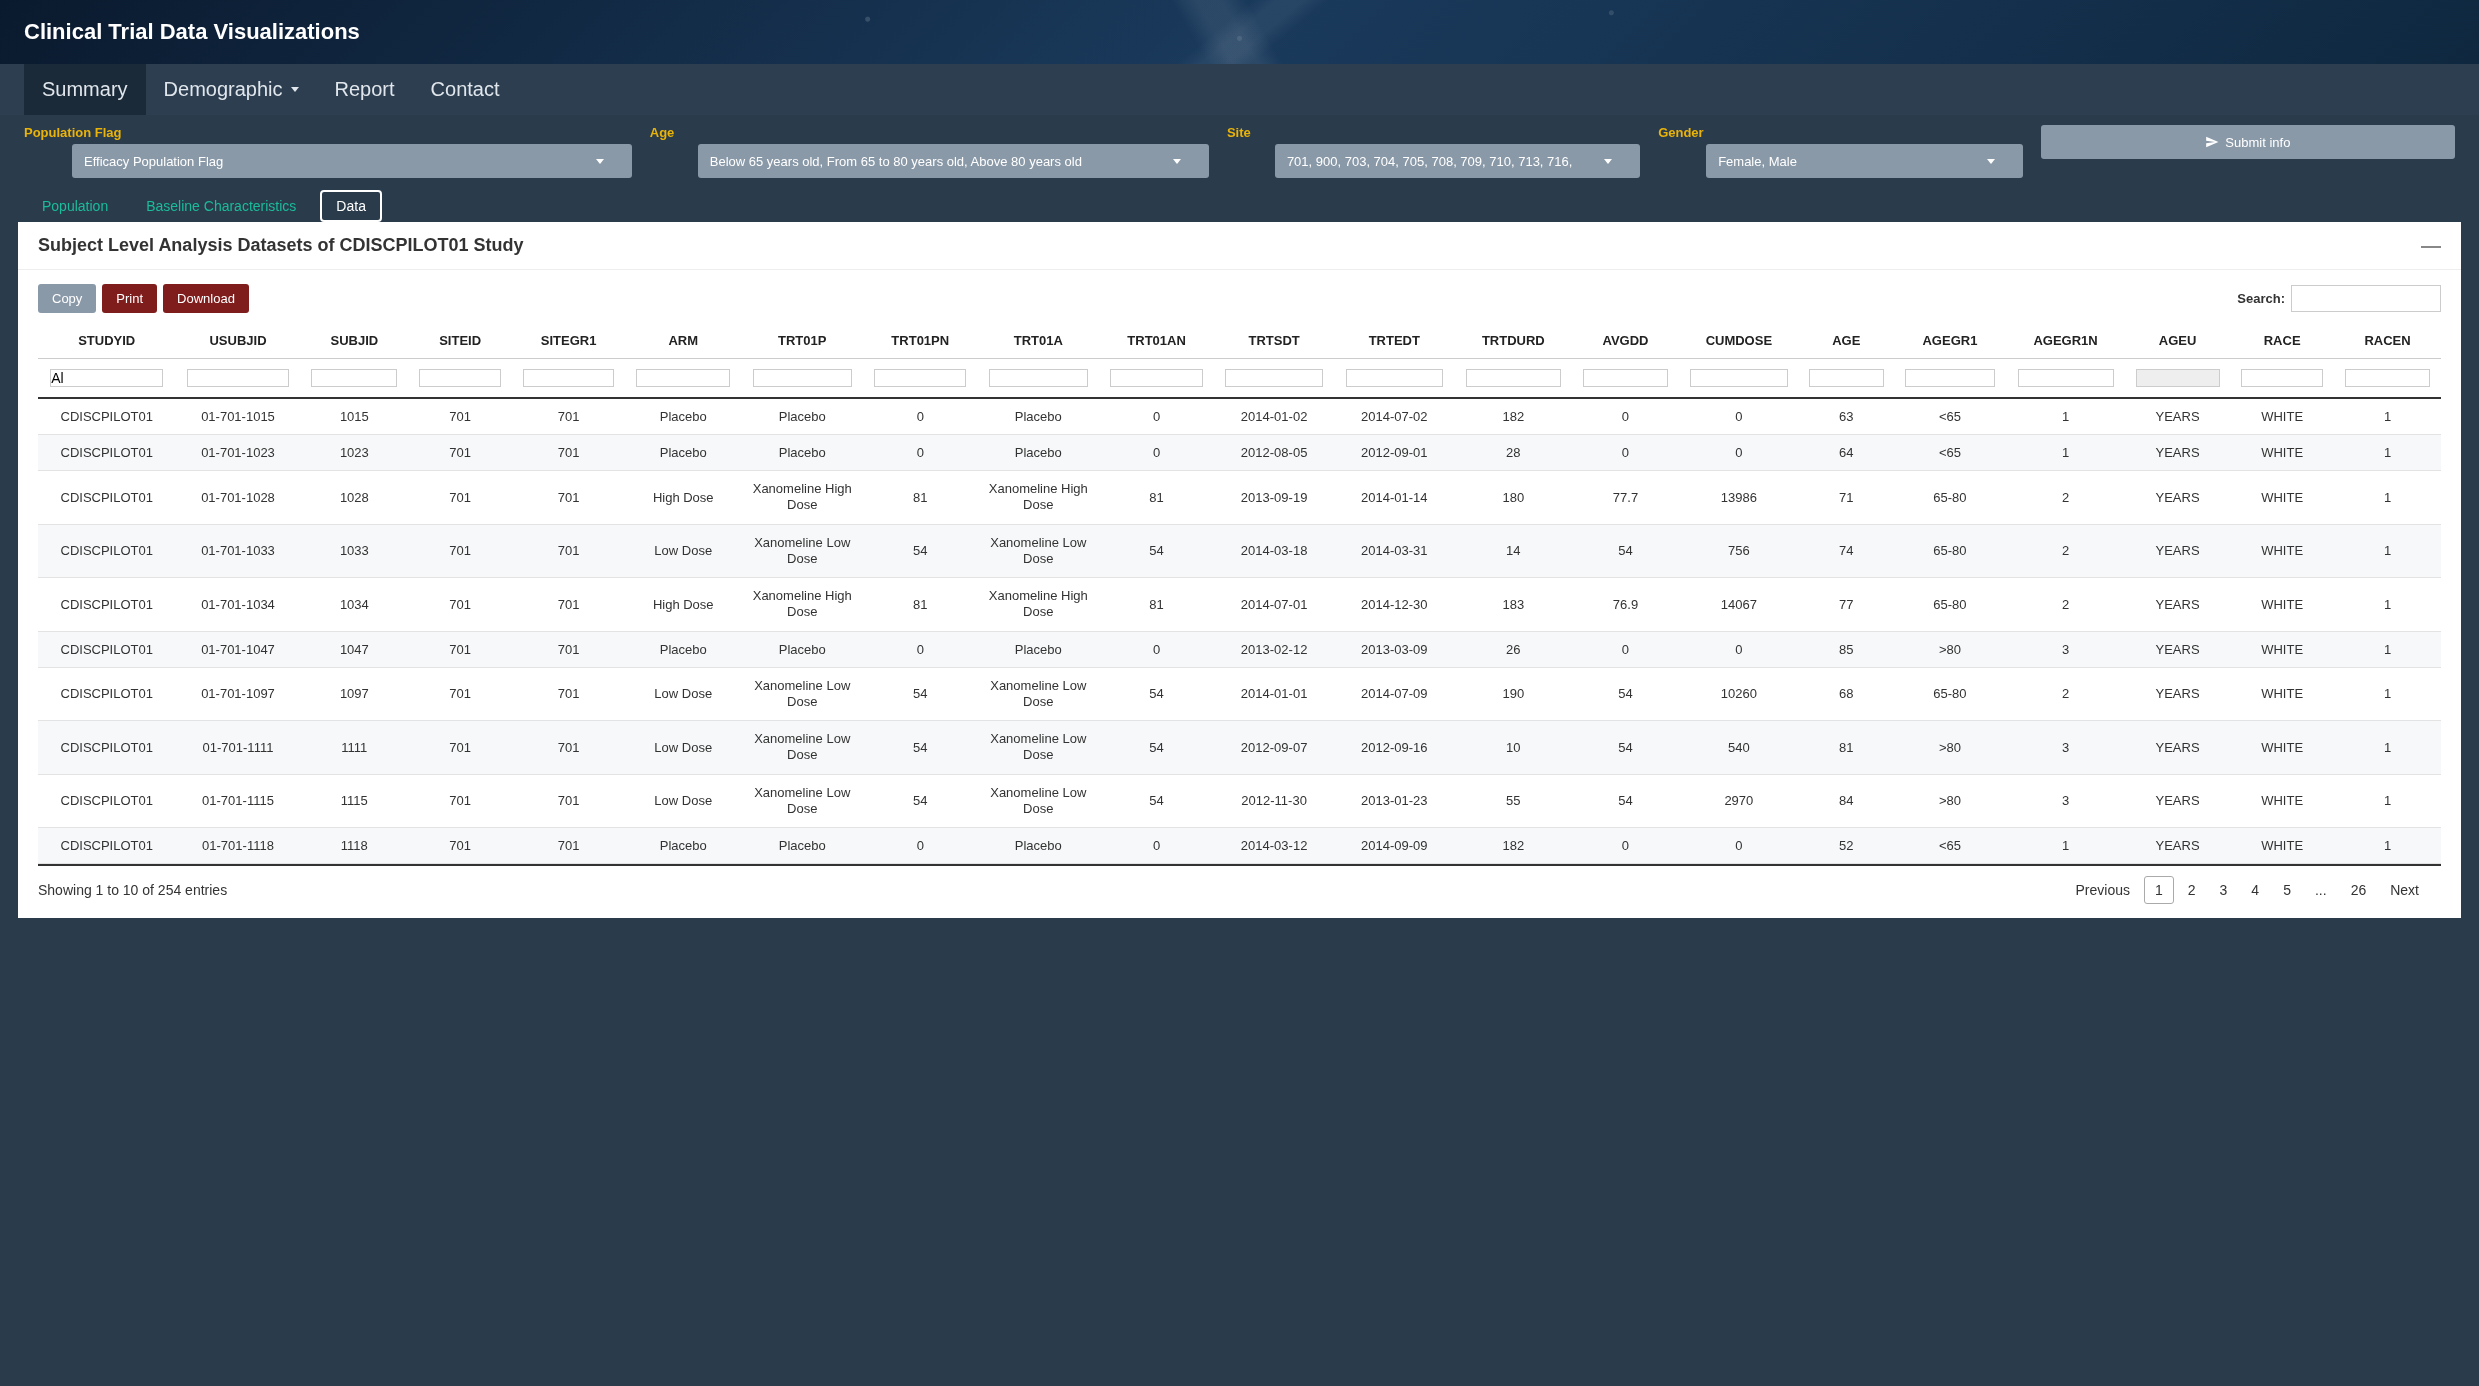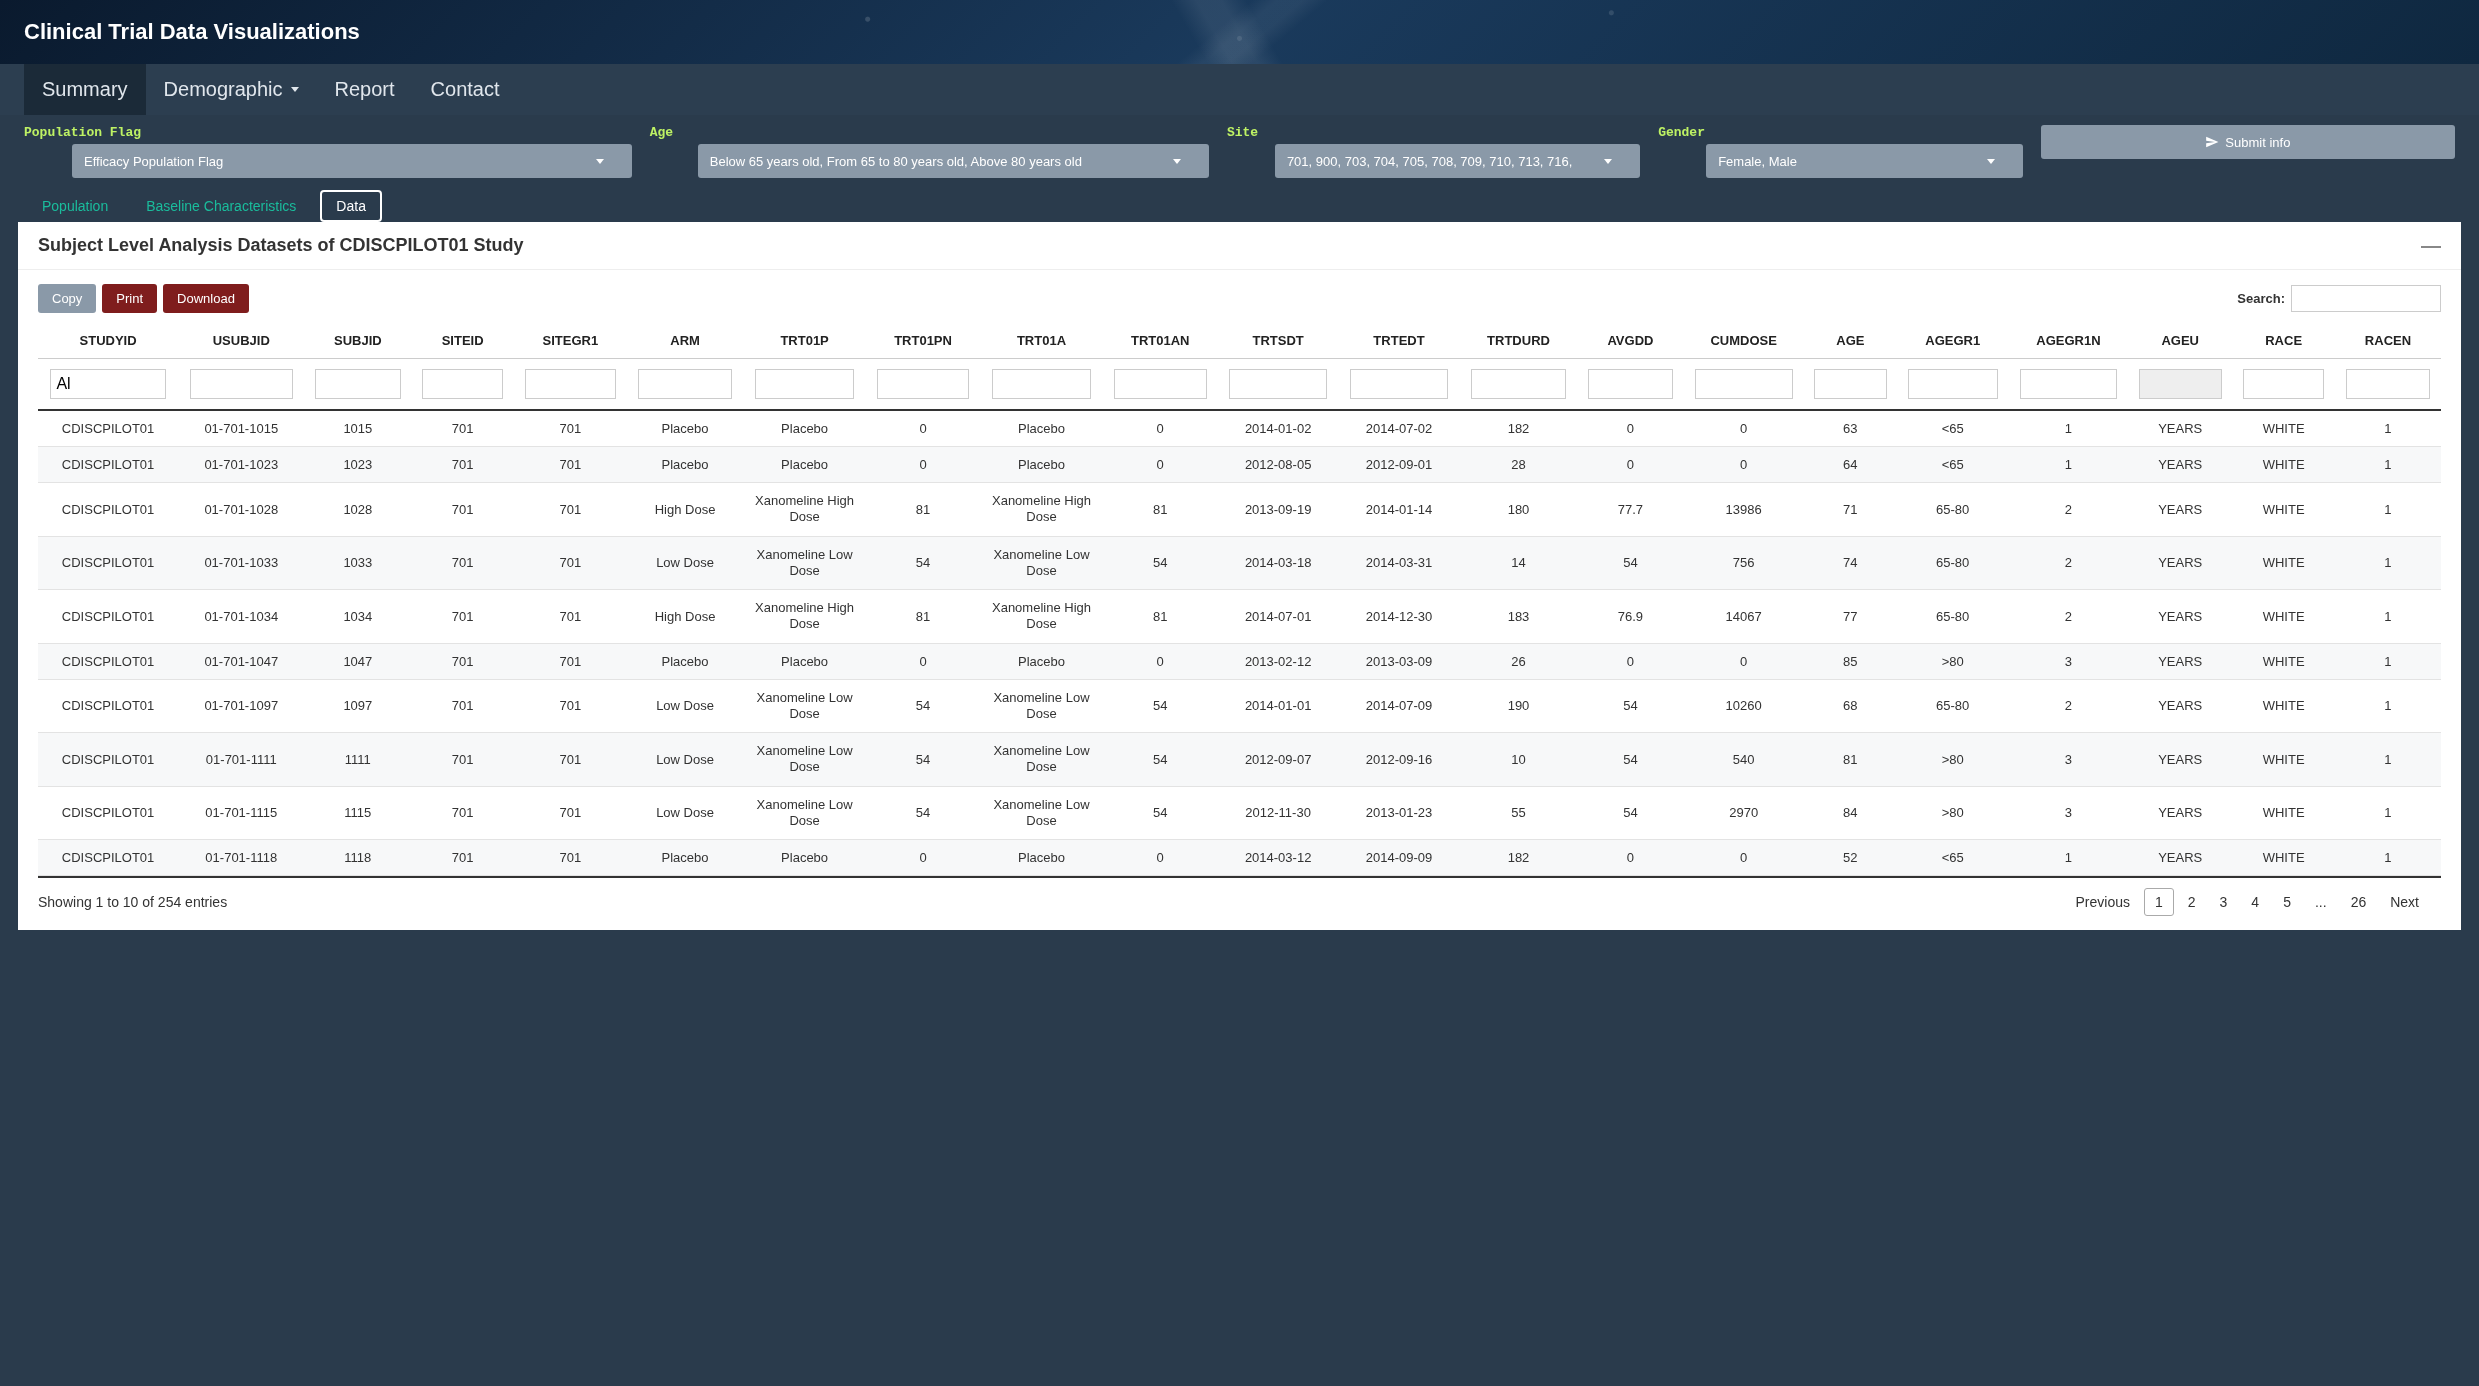--- a/index.html
+++ b/index.html
@@ -19,21 +19,21 @@
 .nav-item { color: #e0e6ec; padding: 14px 18px; cursor: pointer; font-size: 20px; display:flex; align-items:center; gap:4px; }
 .nav-item.active { background: #1b2a38; }
 
 .filters-row { display: flex; gap: 18px; padding: 10px 24px 12px 24px; background: #2a3b4c; }
 .filter-col { display: flex; flex-direction: column; }
 .filter-col.wide1 { flex: 0 0 25%; }
 .filter-col.wide2 { flex: 0 0 23%; }
 .filter-col.med { flex: 0 0 17%; }
 .filter-col.sm { flex: 0 0 15%; }
 .filter-col.btn-col { flex: 1; justify-content: flex-start; }
-.filter-label { color: #bef264; font-weight: 700; font-size: 13px; margin-bottom: 4px; font-family: Liberation Mono, monospace; }
+.filter-label { color: #eab308; font-weight: 700; font-size: 13px; margin-bottom: 4px; }
 .filter-select { background: #8a99a8; color: #fff; border: none; border-radius: 3px; padding: 8px 28px 8px 12px; font-size: 13px; position: relative; cursor: pointer; display:flex; align-items:center; justify-content:space-between; height:34px;margin-left:48px; }
 .filter-select .caret { width:0; height:0; border-left:4px solid transparent; border-right:4px solid transparent; border-top:5px solid #fff; }
 .submit-btn { background: #8a99a8; color: #fff; border: none; border-radius: 3px; padding: 0 16px; height:34px; font-size: 13px; cursor: pointer; display:flex; align-items:center; justify-content:center; gap:6px; width:100%; }
 
 .tabs-row { display:flex; padding: 0 28px; background:#2a3b4c; gap:10px; }
 .tab { padding: 8px 14px; font-size: 14px; cursor:pointer; color:#1abc9c; }
 .tab.active { color:#fff; border:2px solid #fff; border-radius:4px; padding:6px 14px; }
 
 .panel { background:#fff; margin: 0 18px 18px 18px; border-radius: 0; padding-bottom: 14px; }
 .panel-header { padding: 12px 20px; font-size: 18px; font-weight:600; color:#333; display:flex; justify-content:space-between; align-items:center; border-bottom:1px solid #eee; }
@@ -44,21 +44,21 @@
 .tbtn { background:#7f1d1d; color:#fff; border:none; border-radius:3px; padding:7px 14px; font-size:13px; cursor:pointer; }
 .tbtn.light { background:#8a99a8; }
 .search-wrap { display:flex; align-items:center; gap:6px; font-size:13px; font-weight:700; }
 .search-input { border:1px solid #ccc; padding:5px 8px; font-size:13px; width:150px; }
 
 .table-scroll { overflow-x:auto; margin: 0 20px; }
 table { border-collapse: collapse; width:100%; min-width: 1900px; }
 th, td { padding: 10px 8px; text-align:center; font-size:13px; }
 thead th { font-weight:700; color:#222; border-bottom:1px solid #ccc; white-space:nowrap; }
 tr.filter-row td { padding: 10px 6px; border-bottom:2px solid #333; }
-.col-filter { width: 90%; border:1px solid #ccc; padding:5px; font-size:16px; background:#fff; }
+.col-filter { width: 90%; border:1px solid #ccc; font-size:14px; background:#fff; }
 .col-filter.shaded { background:#eee; }
 tbody tr { border-bottom:1px solid #e3e3e3; }
 tbody tr:nth-child(even) { background:#f7f8f9; }
 tbody td { white-space:nowrap; color:#333; }
 .twoline { white-space:normal; line-height:1.25; }
 
 .table-footer-sep { border-top:2px solid #333; margin: 0 20px; }
 .table-footer { display:flex; justify-content:space-between; align-items:center; padding:10px 32px 0 20px; font-size:14px; }
 .pagination { display:flex; align-items:center; gap:4px; }
 .page-link { padding:5px 10px; cursor:pointer; color:#333; font-size:14px; border-radius:3px; }

